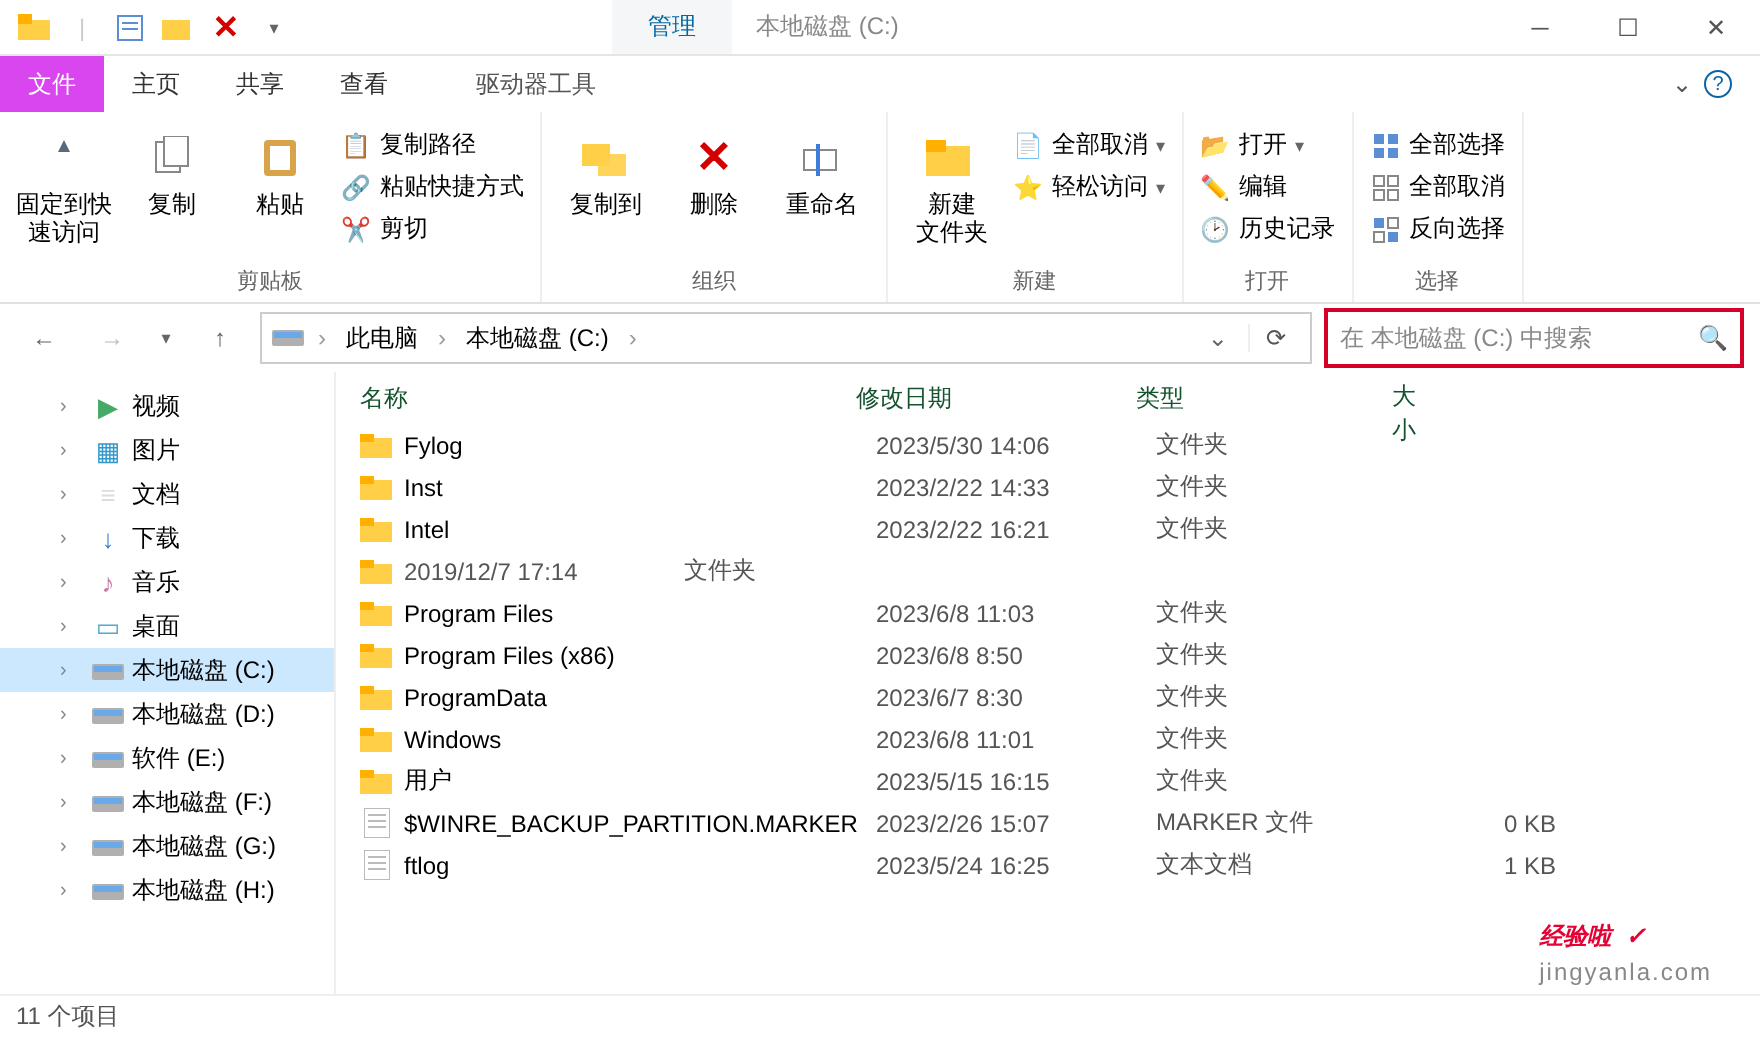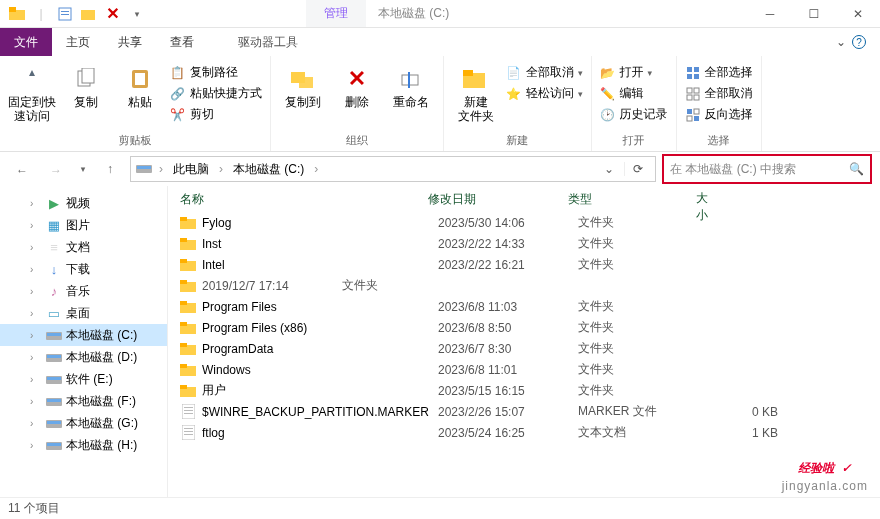--- a/index.html
+++ b/index.html
@@ -2,29 +2,29 @@
 <html><head>
 <meta charset="utf-8">
 <style>
 * { margin: 0; padding: 0; box-sizing: border-box; font-family: "Microsoft YaHei", "Segoe UI", sans-serif; font-size: 12px; }
 body { width: 880px; height: 519px; background: #fff; position: relative; overflow: hidden; }
 
 
 .titlebar { height: 28px; background: #fff; display: flex; align-items: center; border-bottom: 1px solid #e5e5e5; }
 .titlebar .qat { display: flex; align-items: center; gap: 6px; padding-left: 8px; }
 .titlebar .qat .icon-cell { width: 18px; height: 18px; display: flex; align-items: center; justify-content: center; }
-.titlebar .manage-tab { margin-left: 160px; height: 100%; padding: 0 18px; display: flex; align-items: center; background: #f5f6f7; color: #8b5cf6; }
+.titlebar .manage-tab { margin-left: 160px; height: 100%; padding: 0 18px; display: flex; align-items: center; background: #f5f6f7; color: #0369a1; }
 .titlebar .win-title { margin-left: 12px; color: #888; }
 .titlebar .win-ctrls { margin-left: auto; display: flex; }
 .titlebar .win-ctrls div { width: 44px; height: 28px; display: flex; align-items: center; justify-content: center; color: #555; }
 
 
 .menu-row { height: 28px; background: #fff; display: flex; align-items: stretch; position: relative; }
 .menu-row .tab { padding: 0 14px; display: flex; align-items: center; color: #333; }
-.menu-row .tab.file { background: #701a75; color: #fff; }
+.menu-row .tab.file { background: #d946ef; color: #fff; }
 .menu-row .tab.active { font-weight: 400; }
 .menu-row .sub-tab { position: absolute; left: 228px; top: 0; padding: 0 10px; height: 100%; display: flex; align-items: center; color: #555; text-align: right; }
 .menu-row .help { margin-left: auto; display: flex; align-items: center; gap: 6px; padding-right: 14px; color: #0a64a4; }
 
 
 .ribbon { height: 96px; border-bottom: 1px solid #e1e1e1; background: #fff; display: flex; }
 .ribbon-group { border-right: 1px solid #eee; padding: 4px 8px 0 8px; display: flex; flex-direction: column; align-items: center; }
 .ribbon-group .content { flex: 1; display: flex; align-items: flex-start; gap: 6px; }
 .ribbon-group .label { color: #666; font-size: 11px; padding: 2px 0 3px 0; }
 .rb-big { display: flex; flex-direction: column; align-items: center; width: 48px; text-align: center; gap: 2px; line-height: 1.15; padding-top: 4px; }
@@ -63,21 +63,21 @@
 .file-row .ico { width: 16px; height: 16px; margin-left: 12px; margin-right: 6px; display: flex; align-items: center; justify-content: center; }
 .file-row .fname { width: 236px; }
 .file-row .fdate { width: 140px; color: #555; }
 .file-row .ftype { width: 120px; color: #555; }
 .file-row .fsize { width: 80px; text-align: right; color: #555; }
 
 
 .status { position: absolute; bottom: 0; left: 0; right: 0; height: 22px; border-top: 1px solid #eee; display: flex; align-items: center; padding: 0 8px; color: #555; }
 
 
-.watermark { position: absolute; right: 12px; bottom: 26px; text-align: center; pointer-events: none; }
+.watermark { position: absolute; right: 24px; bottom: 26px; text-align: left; pointer-events: none; }
 .watermark .big { color: #e60033; font-size: 26px; font-weight: bold; font-style: italic; }
 .watermark .big .chk { color: #e60033; }
 .watermark .small { color: #888; font-size: 12px; letter-spacing: 1px; }
 
 
 .folder-ico { fill: #ffcf48; }
 .disk-ico { fill: #b0b0b0; }
 </style>
 </head>
 <body>

